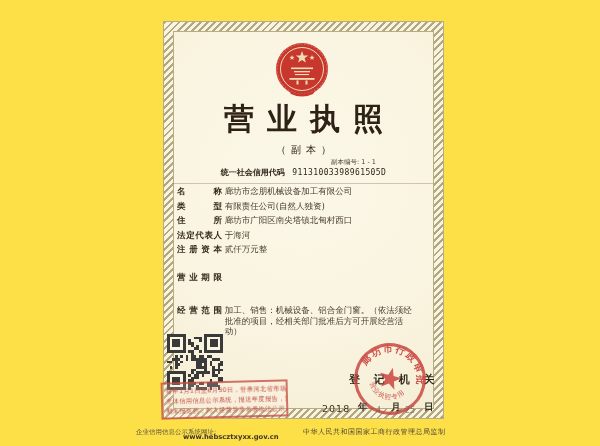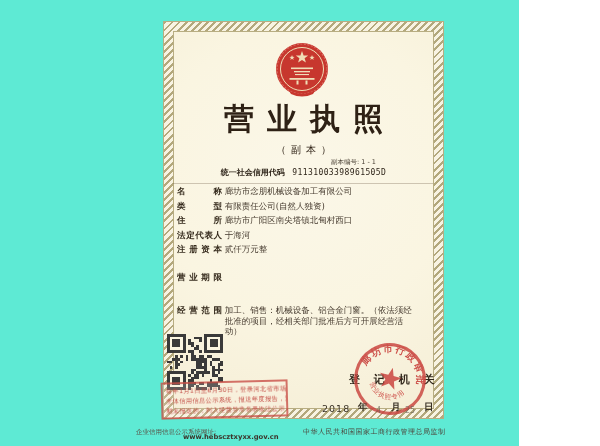--- a/index.html
+++ b/index.html
@@ -1,18 +1,18 @@
 <!DOCTYPE html>
 <html><head>
 <meta charset="utf-8">
 <style>
   html,body{margin:0;padding:0;}
   .page{
-    position:relative; width:519px; height:446px;
-    background:#5eead4; overflow:hidden;
+    position:relative; width:600px; height:446px;
+    background:#fde047; overflow:hidden;
     font-family:"DejaVu Sans", sans-serif; color:#33291d;
   }
   
   .frame{
     position:absolute; left:164px; top:22px; width:279px; height:396px;
     box-sizing:border-box;
     border:9px solid transparent;
     border-image: repeating-linear-gradient(135deg,#b3a87c 0 2px,#f8f3e2 2px 5px) 9;
     outline:1px solid #b8ad82;
     box-shadow: inset 0 0 0 1px #b8ad82;

